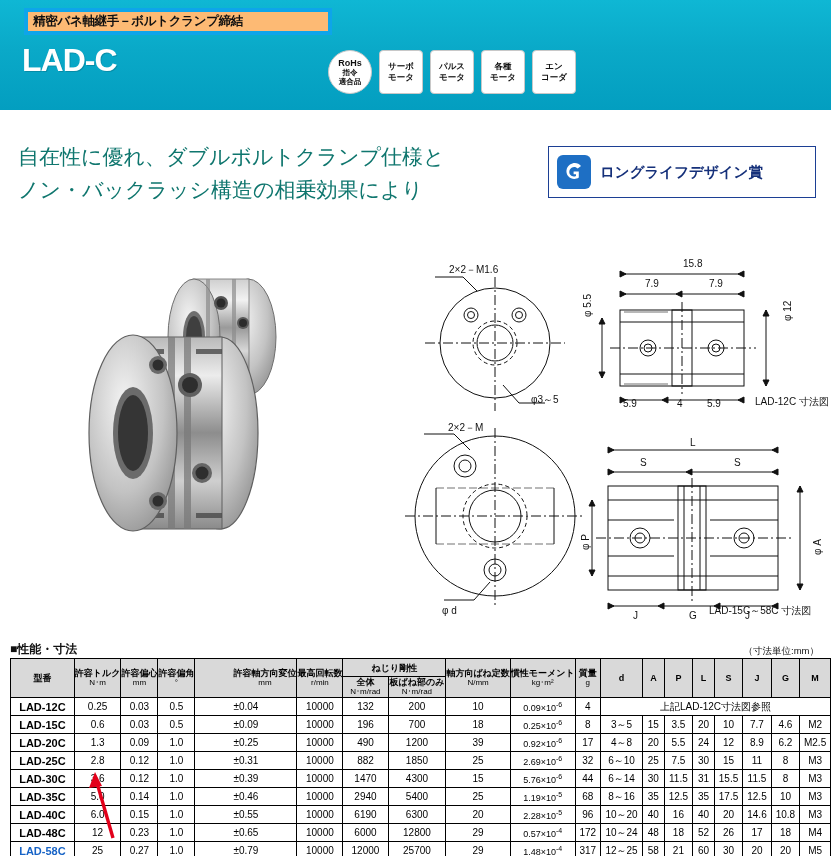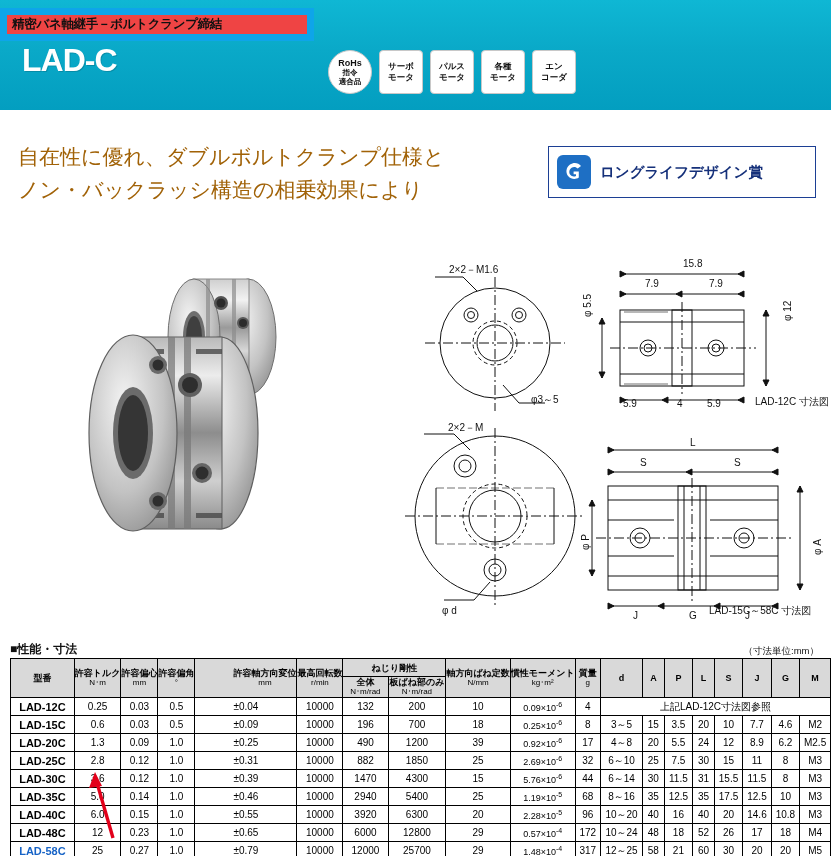--- a/index.html
+++ b/index.html
@@ -10,22 +10,22 @@
     color:#000;
     position:relative;
     overflow:hidden;
   }
   
   .header-band{
     position:absolute;left:0;top:0;width:831px;height:110px;
     background:linear-gradient(to bottom,#0fb7d4 0%,#0aa9c8 45%,#039ec0 100%);
   }
   .header-title-bar{
-    position:absolute;left:0;top:8px;width:300px;height:19px;
-    background:#ef4444;border:7px solid #0ea5e9;
+    position:absolute;left:24px;top:8px;width:300px;height:19px;
+    background:#fdba74;border:4px solid #0ea5e9;
     display:flex;align-items:center;
   }
   .header-title-bar span{
     font-size:12.5px;font-weight:bold;color:#111;padding-left:5px;letter-spacing:-0.3px;
   }
   .model-name{
     position:absolute;left:22px;top:42px;
     font-size:32px;font-weight:bold;color:#ffffff;
     letter-spacing:-1px;
     font-family:"Liberation Sans", sans-serif;
@@ -43,21 +43,21 @@
   .badge-circ .big{font-size:9px;}
   .badge-rect{
     width:42px;height:42px;border-radius:4px;
     background:#ffffff;border:1px solid #c8c8c8;
     display:flex;flex-direction:column;align-items:center;justify-content:center;
     font-size:8.5px;line-height:11px;color:#111;font-weight:bold;
   }
   
   .lead{
     position:absolute;left:18px;top:140px;width:470px;
-    font-size:21px;line-height:33px;color:#a16207;font-weight:500;
+    font-size:21px;line-height:33px;color:#0f766e;font-weight:500;
     letter-spacing:0px;
   }
   
   .award{
     position:absolute;left:548px;top:146px;width:268px;height:52px;
     border:1px solid #1c3f94;background:#ffffff;
     display:flex;align-items:center;padding-left:8px;box-sizing:border-box;
   }
   .award-logo{
     width:34px;height:34px;border-radius:6px;background:#1e6fc4;
@@ -588,21 +588,21 @@
         <td>10</td>
         <td>M3</td>
       </tr>
       <tr>
         <td class="model">LAD-40C</td>
         <td>6.0</td>
         <td>0.15</td>
         <td>1.0</td>
         <td>±0.55</td>
         <td>10000</td>
-        <td>3920</td>
+        <td>6190</td>
         <td>6300</td>
         <td>20</td>
         <td style="font-size: 9px;">2.28×10<span class="sup">-5</span></td>
         <td>96</td>
         <td>10～20</td>
         <td>40</td>
         <td>16</td>
         <td>40</td>
         <td>20</td>
         <td>14.6</td>

